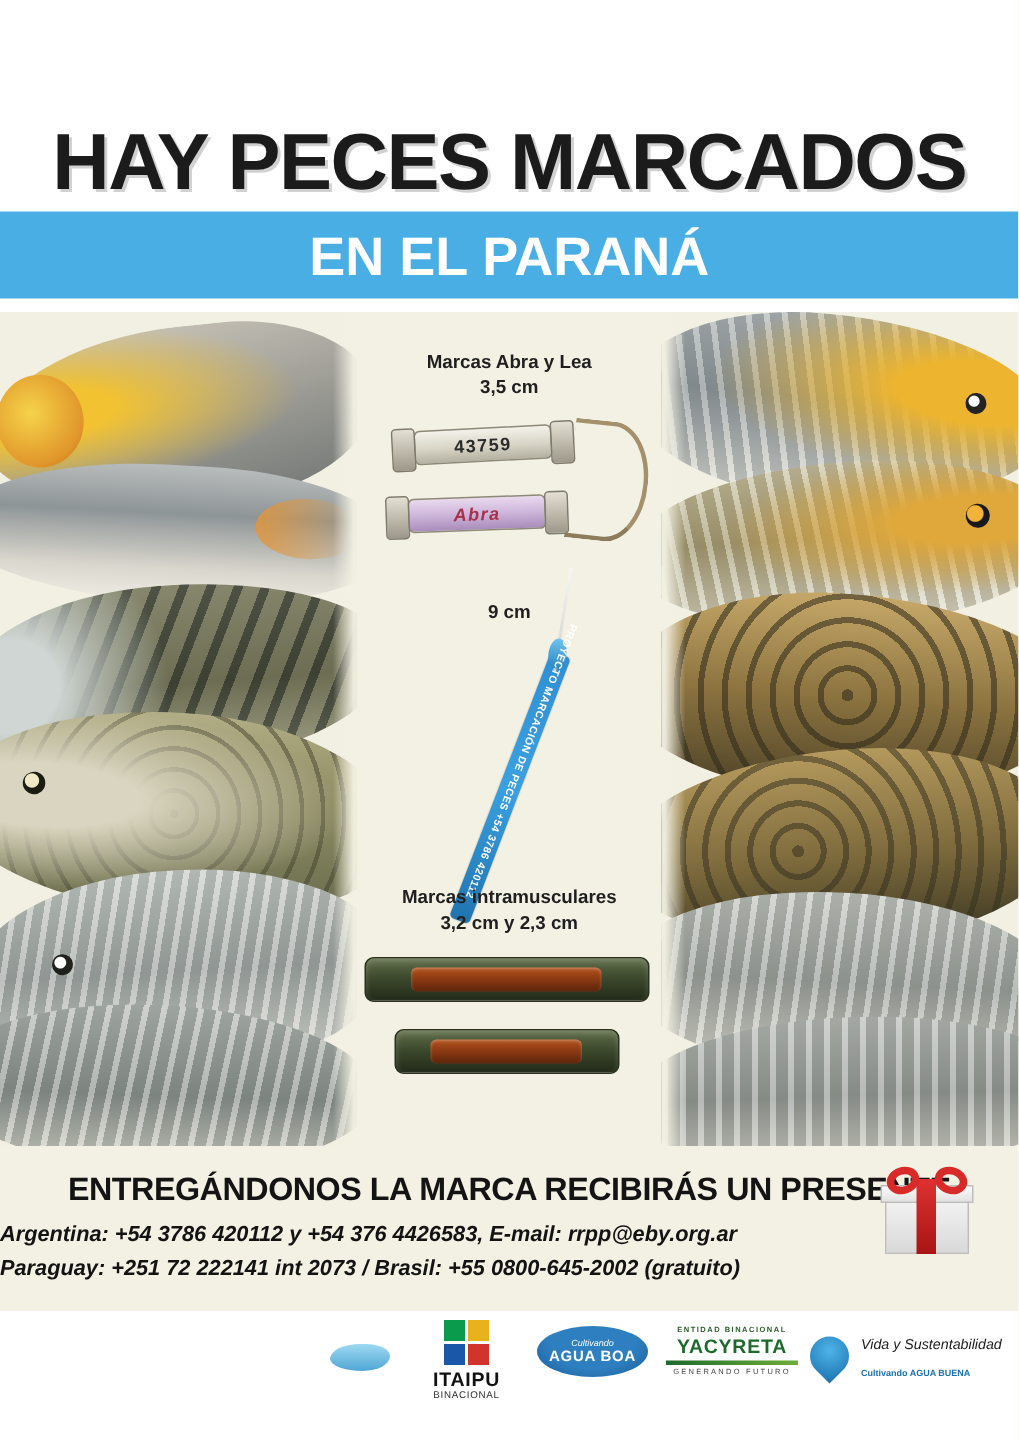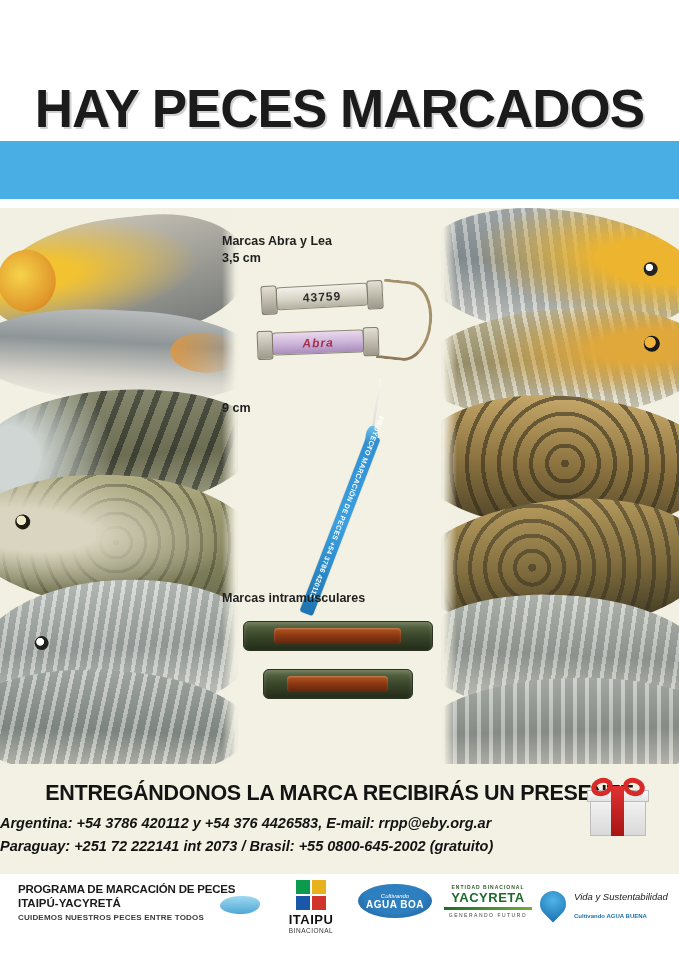--- a/index.html
+++ b/index.html
@@ -211,21 +211,21 @@
     content: ""; position: absolute; top: 0; bottom: 0; width: 16px;
   }
   .center-panel:before { left: -16px; background: linear-gradient(90deg, rgba(243,241,227,0) 0%, rgba(243,241,227,0.95) 85%); }
   .center-panel:after { right: -16px; background: linear-gradient(270deg, rgba(243,241,227,0) 0%, rgba(243,241,227,0.95) 85%); }
 
   .center-content {
     position: absolute;
     top: 200px; left: 222px;
     width: 235px; height: 570px;
     z-index: 16;
-    text-align: left;
+    text-align: center;
   }
   .cap {
     font-size: 12.5px; font-weight: bold; color: #1f1f1f; line-height: 1.35;
   }
 
   
   .grp1 { position: absolute; top: 33px; left: 0; right: 0; }
   .tags { position: relative; width: 200px; height: 95px; margin: 12px auto 0; }
   .tag {
     position: absolute;
@@ -434,20 +434,21 @@
   .vida-t2 { font-size: 6px; font-weight: bold; color: #1b6fae; margin-top: 3px; line-height: 1.1; }
 </style>
 </head>
 <body>
 
 <div class="poster">
 
   <div class="header">
     <div class="title-main">HAY PECES MARCADOS</div>
     <div class="blueband"></div>
+    <div class="title-sub">EN EL PARANÁ</div>
   </div>
 
   <div class="collage">
     <div class="fishcol left">
       <div class="fish f1">
           <span class="eye"></span>
         </div>
       <div class="fish f2"></div>
       <div class="fish f3"></div>
       <div class="fish f4">
@@ -497,20 +498,21 @@
     <div class="grp2">
       <div class="cap">9 cm</div>
       <div class="darttag">
         <span class="needle"></span>
         <span class="lbl">PROYECTO MARCACIÓN DE PECES  +54 3786 420112</span>
       </div>
     </div>
 
     <div class="grp3">
       <div class="cap">Marcas intramusculares</div>
+      <div class="cap">3,2 cm y 2,3 cm</div>
       <div class="caps">
         <div class="capsule big">
             <span class="core"></span>
           </div>
         <div class="capsule small">
             <span class="core"></span>
           </div>
       </div>
     </div>
   </div>
@@ -522,25 +524,20 @@
     <div class="gift">
       <span class="box"></span>
       <span class="lid"></span>
       <span class="vrib"></span>
       <span class="bowl"></span>
       <span class="bowr"></span>
     </div>
   </div>
 
   <div class="footer">
-    <div class="footer-left">
-      <div class="f-l1">PROGRAMA DE MARCACIÓN DE PECES</div>
-      <div class="f-l2">ITAIPÚ-YACYRETÁ</div>
-      <div class="f-l3">CUIDEMOS NUESTROS PECES ENTRE TODOS</div>
-    </div>
     <div class="fish-mini"></div>
 
     <div class="logo logo-itaipu">
       <div class="itaipu-mark">
           <i></i>
           <i></i>
           <i></i>
           <i></i>
         </div>
       <div class="lname">ITAIPU</div>

